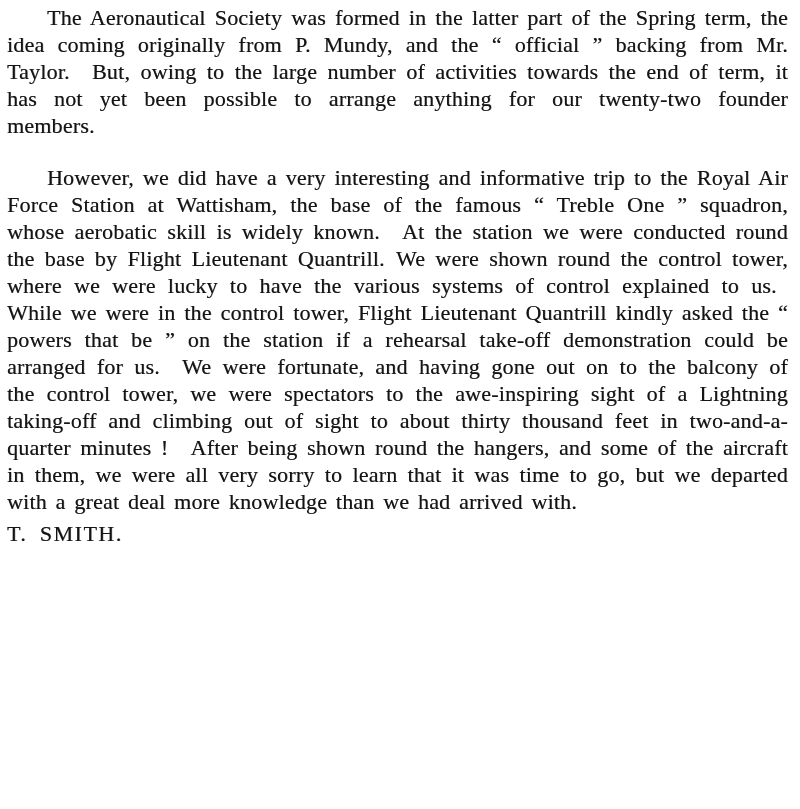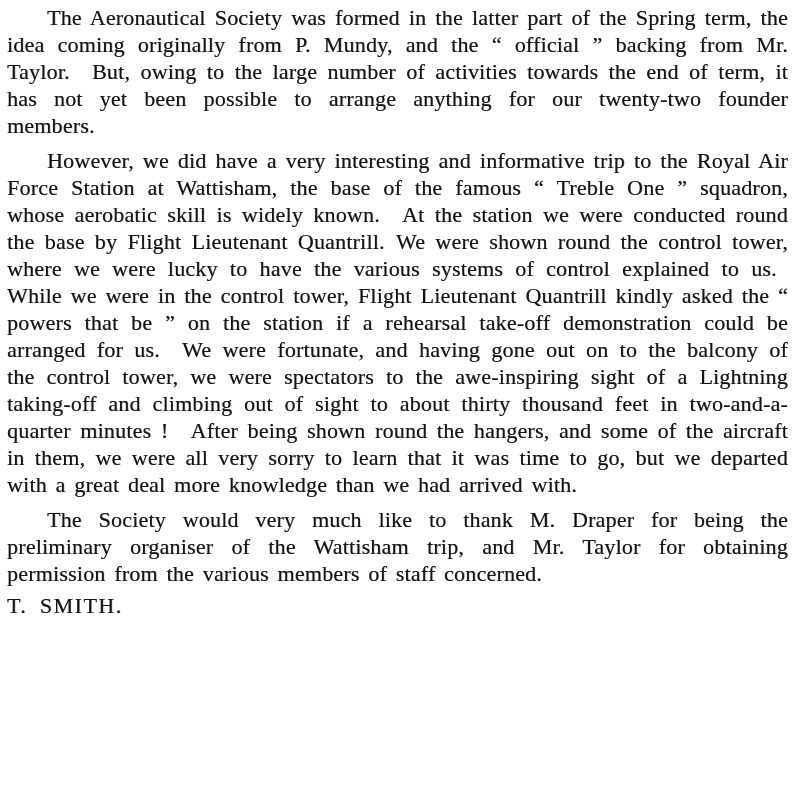--- a/index.html
+++ b/index.html
@@ -24,37 +24,36 @@
     text-align: justify;
     word-spacing: 3px;
     letter-spacing: 0.2px;
     text-shadow: 0.4px 0.4px 0 rgba(20,20,20,0.55);
   }
   .article p {
     margin: 0;
     text-indent: 40px;
   }
   .article p + p {
-    margin-top: 8px;
+    margin-top: 25px;
   }
   .signature {
     font-family: "Liberation Serif", "DejaVu Serif", serif;
     font-size: 22px;
     line-height: 27px;
     color: #141414;
     text-align: left;
     padding-right: 92px;
     margin-top: 5px;
     letter-spacing: 1.5px;
     text-shadow: 0.4px 0.4px 0 rgba(20,20,20,0.55);
   }
 </style>
 </head>
 <body>
 
 <div class="page">
   <div class="article">
     <p>The Aeronautical Society was formed in the latter part of the Spring term, the idea coming originally from P. Mundy, and the “ official ” backing from Mr. Taylor. But, owing to the large number of activities towards the end of term, it has not yet been possible to arrange anything for our twenty-two founder members.</p>
     <p>However, we did have a very interesting and informative trip to the Royal Air Force Station at Wattisham, the base of the famous “ Treble One ” squadron, whose aerobatic skill is widely known. At the station we were conducted round the base by Flight Lieutenant Quantrill. We were shown round the control tower, where we were lucky to have the various systems of control explained to us. While we were in the control tower, Flight Lieutenant Quantrill kindly asked the “ powers that be ” on the station if a rehearsal take-off demonstration could be arranged for us. We were fortunate, and having gone out on to the balcony of the control tower, we were spectators to the awe-inspiring sight of a Lightning taking-off and climbing out of sight to about thirty thousand feet in two-and-a-quarter minutes ! After being shown round the hangers, and some of the aircraft in them, we were all very sorry to learn that it was time to go, but we departed with a great deal more knowledge than we had arrived with.</p>
-    <p>The Society would very much like to thank M. Draper for being the preliminary organiser of the Wattisham trip, and Mr. Taylor for obtaining permission from the various members of staff concerned.</p>
   </div>
   <div class="signature">T. SMITH.</div>
 </div>
 
 </body></html>

